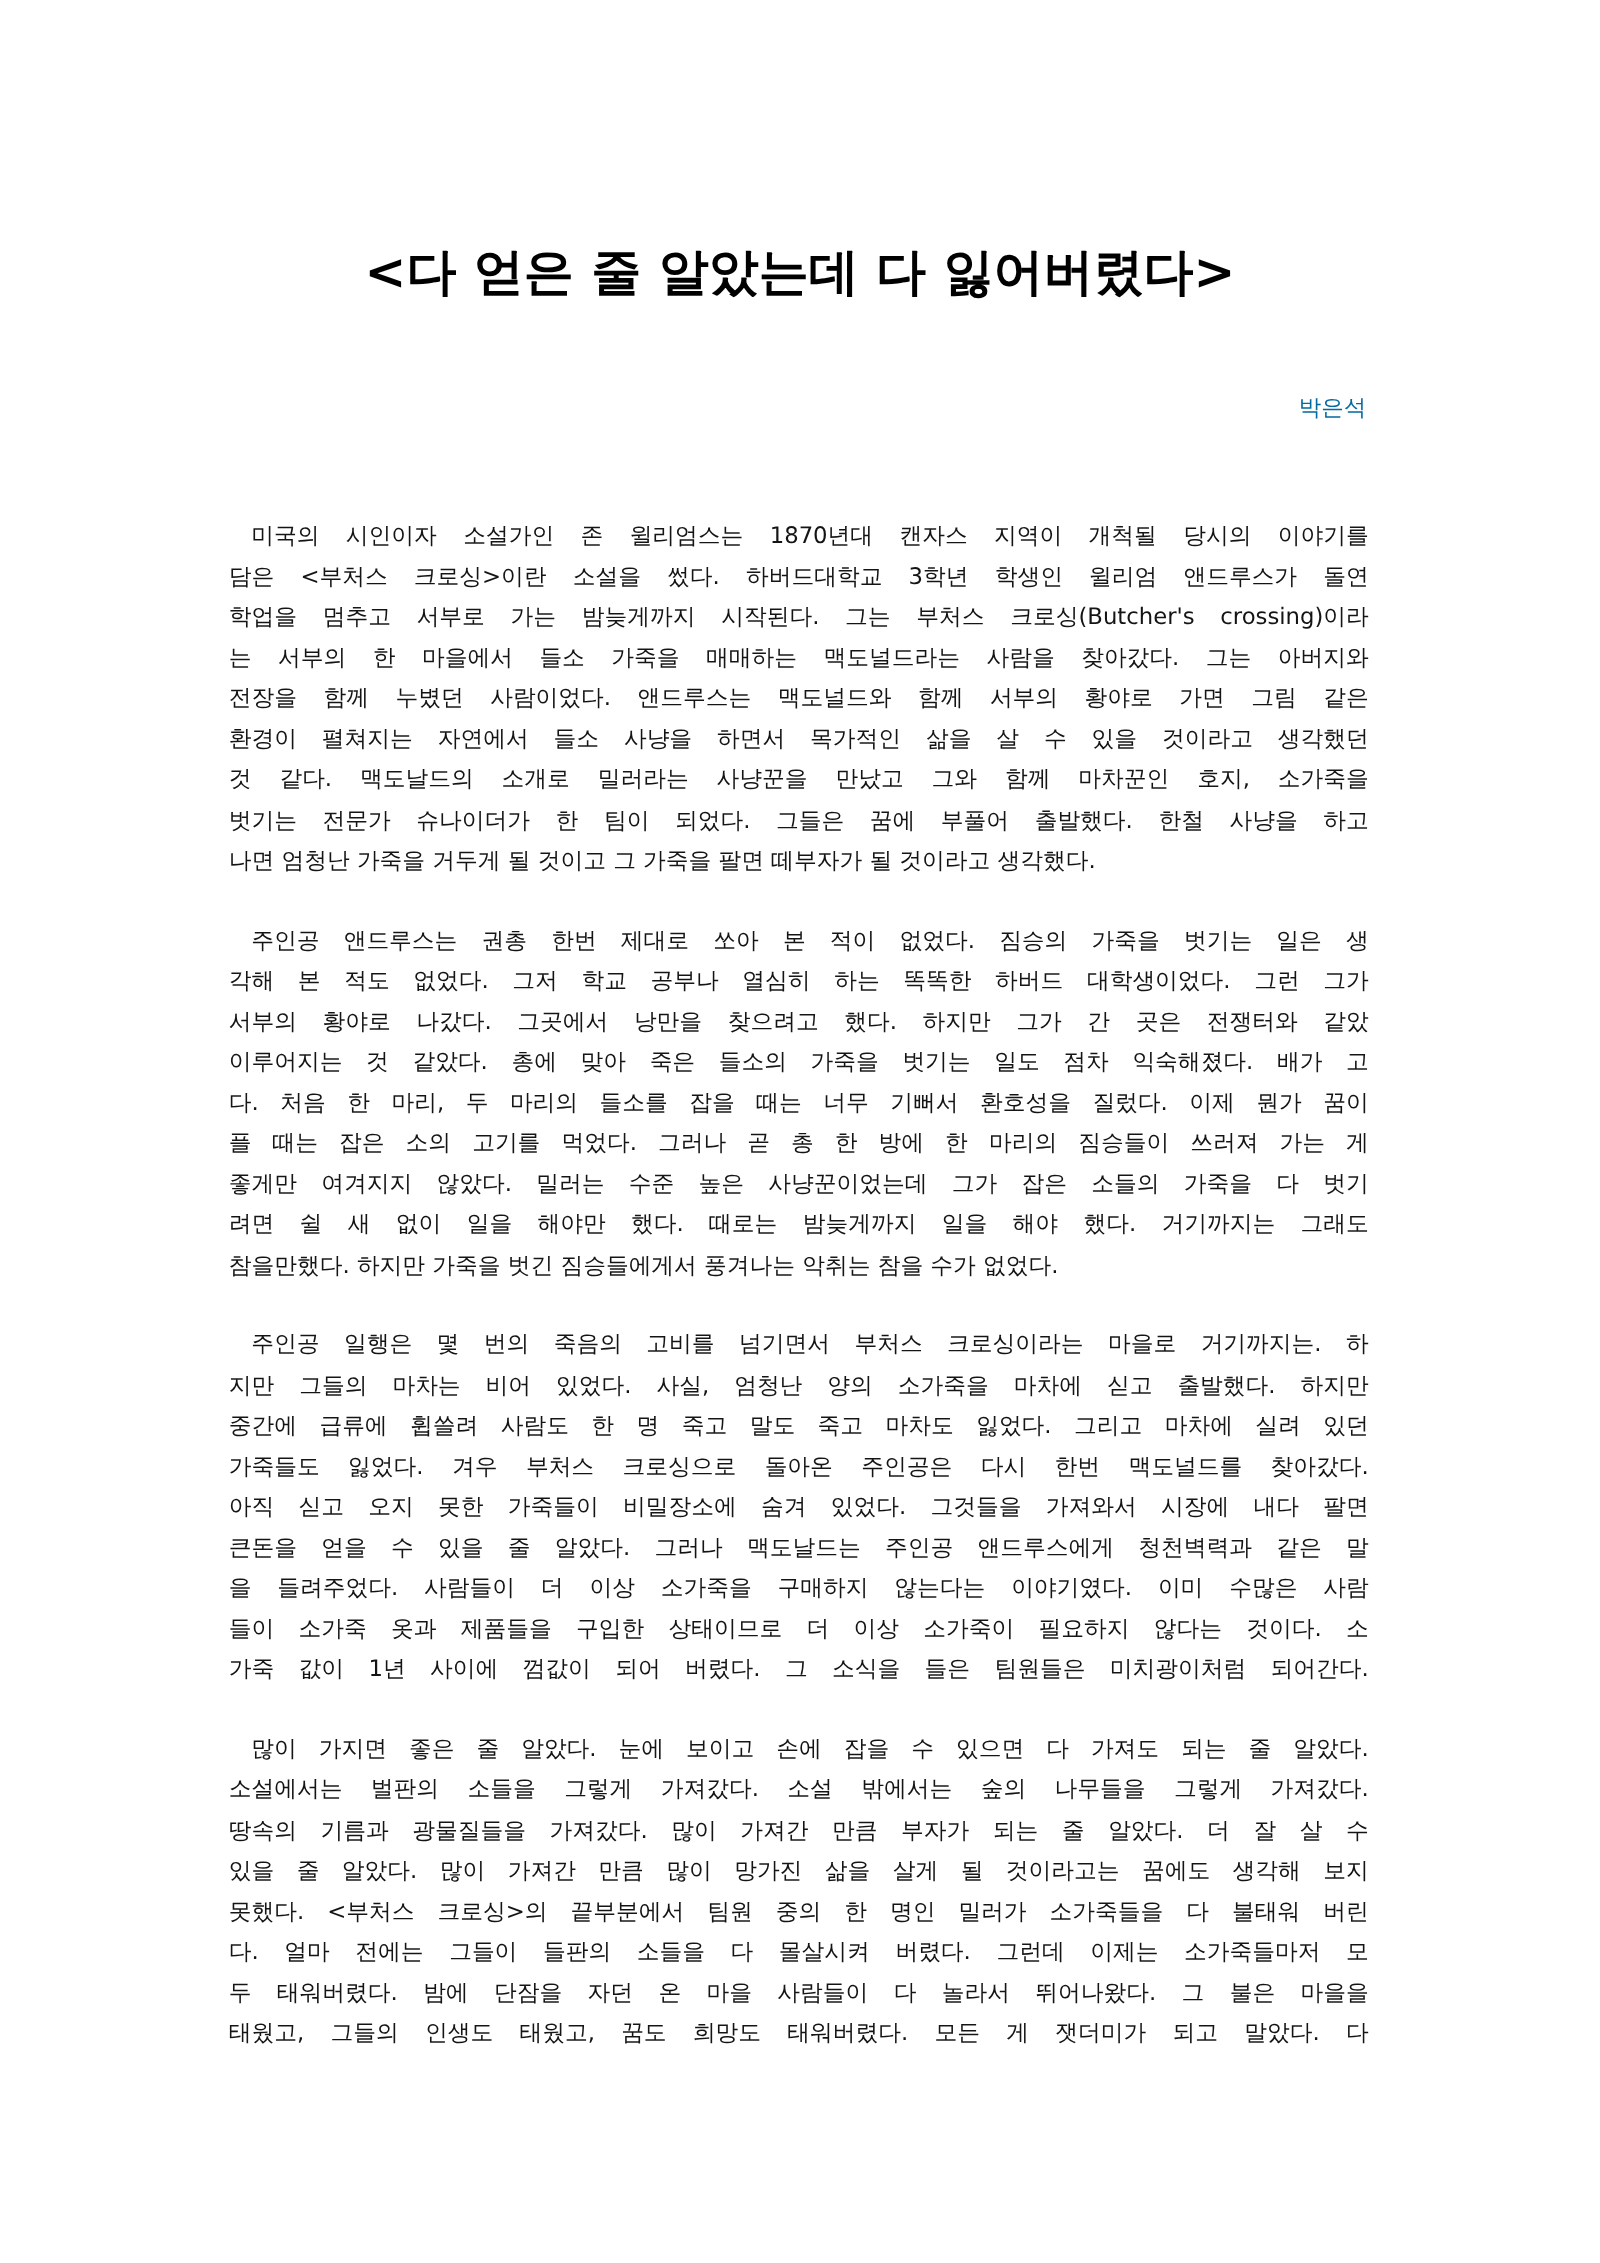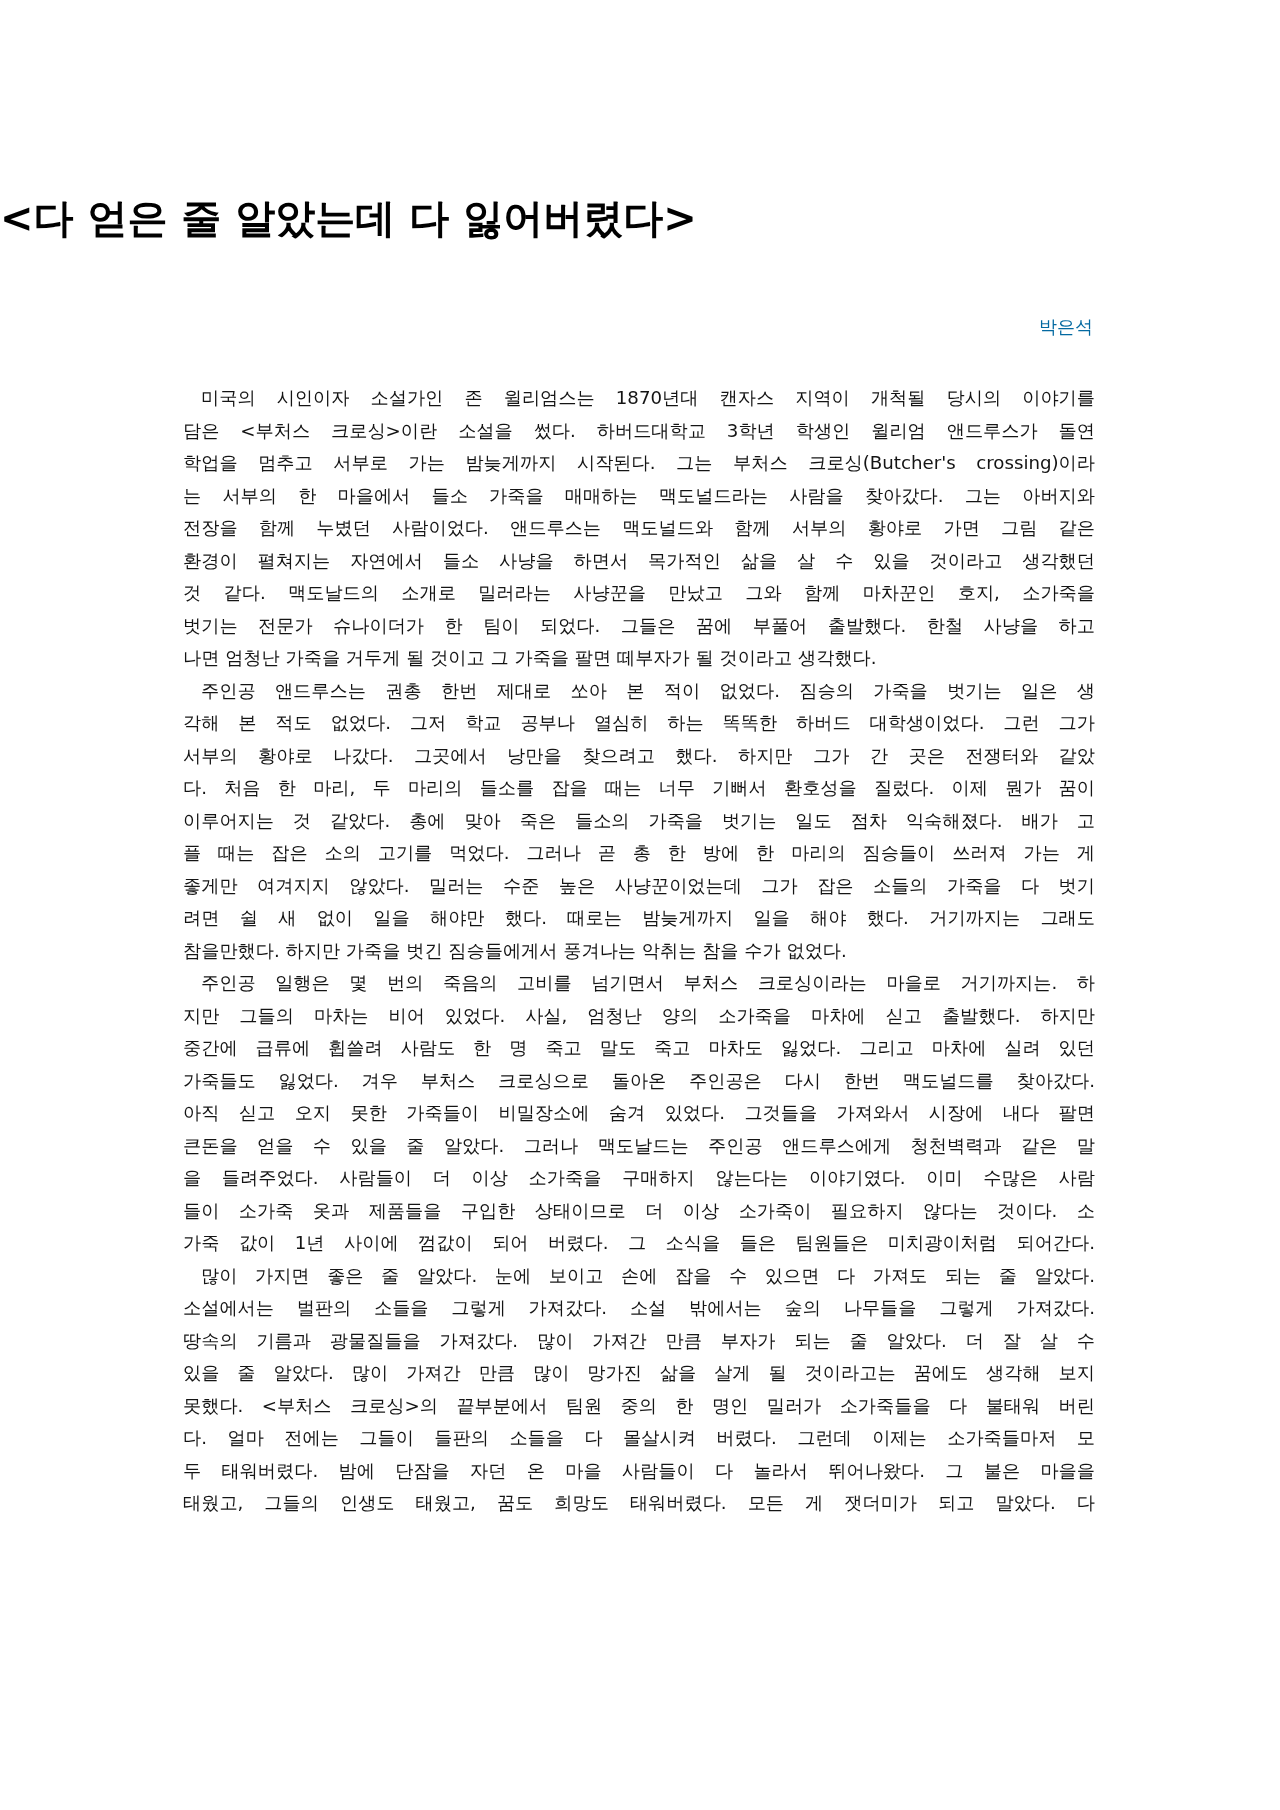--- a/index.html
+++ b/index.html
@@ -21,20 +21,21 @@
       top: 0;
       width: 1280px;
       height: 1810px;
       background: #ffffff;
     }
     .title {
       position: absolute;
       left: 0;
       top: 190px;
       width: 1280px;
+      text-align: center;
       font-size: 40px;
       font-weight: bold;
       letter-spacing: 0px;
       line-height: 56px;
       color: #000000;
     }
     .author {
       position: absolute;
       right: 187px;
       top: 313px;
@@ -56,20 +57,21 @@
       white-space: nowrap;
       text-align: justify;
       text-align-last: justify;
       color: #141414;
     }
     .line.last {
       text-align-last: left;
     }
     .line.indent {
       padding-left: 18px;
+      margin-top: 31px;
     }
   </style>
 </head>
 <body>
 
 <div class="page">
   <div class="title">&lt;다 얻은 줄 알았는데 다 잃어버렸다&gt;</div>
   <div class="author">박은석</div>
 
   <div class="body">
@@ -83,22 +85,22 @@
       <span class="line">환경이 펼쳐지는 자연에서 들소 사냥을 하면서 목가적인 삶을 살 수 있을 것이라고 생각했던</span>
       <span class="line">것 같다. 맥도날드의 소개로 밀러라는 사냥꾼을 만났고 그와 함께 마차꾼인 호지, 소가죽을</span>
       <span class="line">벗기는 전문가 슈나이더가 한 팀이 되었다. 그들은 꿈에 부풀어 출발했다. 한철 사냥을 하고</span>
       <span class="line last">나면 엄청난 가죽을 거두게 될 것이고 그 가죽을 팔면 떼부자가 될 것이라고 생각했다.</span>
     </div>
 
     <div>
       <span class="line indent">주인공 앤드루스는 권총 한번 제대로 쏘아 본 적이 없었다. 짐승의 가죽을 벗기는 일은 생</span>
       <span class="line">각해 본 적도 없었다. 그저 학교 공부나 열심히 하는 똑똑한 하버드 대학생이었다. 그런 그가</span>
       <span class="line">서부의 황야로 나갔다. 그곳에서 낭만을 찾으려고 했다. 하지만 그가 간 곳은 전쟁터와 같았</span>
+      <span class="line">이루어지는 것 같았다. 총에 맞아 죽은 들소의 가죽을 벗기는 일도 점차 익숙해졌다. 배가 고</span>
       <span class="line">다. 처음 한 마리, 두 마리의 들소를 잡을 때는 너무 기뻐서 환호성을 질렀다. 이제 뭔가 꿈이</span>
-      <span class="line">이루어지는 것 같았다. 총에 맞아 죽은 들소의 가죽을 벗기는 일도 점차 익숙해졌다. 배가 고</span>
       <span class="line">플 때는 잡은 소의 고기를 먹었다. 그러나 곧 총 한 방에 한 마리의 짐승들이 쓰러져 가는 게</span>
       <span class="line">좋게만 여겨지지 않았다. 밀러는 수준 높은 사냥꾼이었는데 그가 잡은 소들의 가죽을 다 벗기</span>
       <span class="line">려면 쉴 새 없이 일을 해야만 했다. 때로는 밤늦게까지 일을 해야 했다. 거기까지는 그래도</span>
       <span class="line last">참을만했다. 하지만 가죽을 벗긴 짐승들에게서 풍겨나는 악취는 참을 수가 없었다.</span>
     </div>
 
     <div>
       <span class="line indent">주인공 일행은 몇 번의 죽음의 고비를 넘기면서 부처스 크로싱이라는 마을로 거기까지는. 하</span>
       <span class="line">지만 그들의 마차는 비어 있었다. 사실, 엄청난 양의 소가죽을 마차에 싣고 출발했다. 하지만</span>
       <span class="line">중간에 급류에 휩쓸려 사람도 한 명 죽고 말도 죽고 마차도 잃었다. 그리고 마차에 실려 있던</span>

